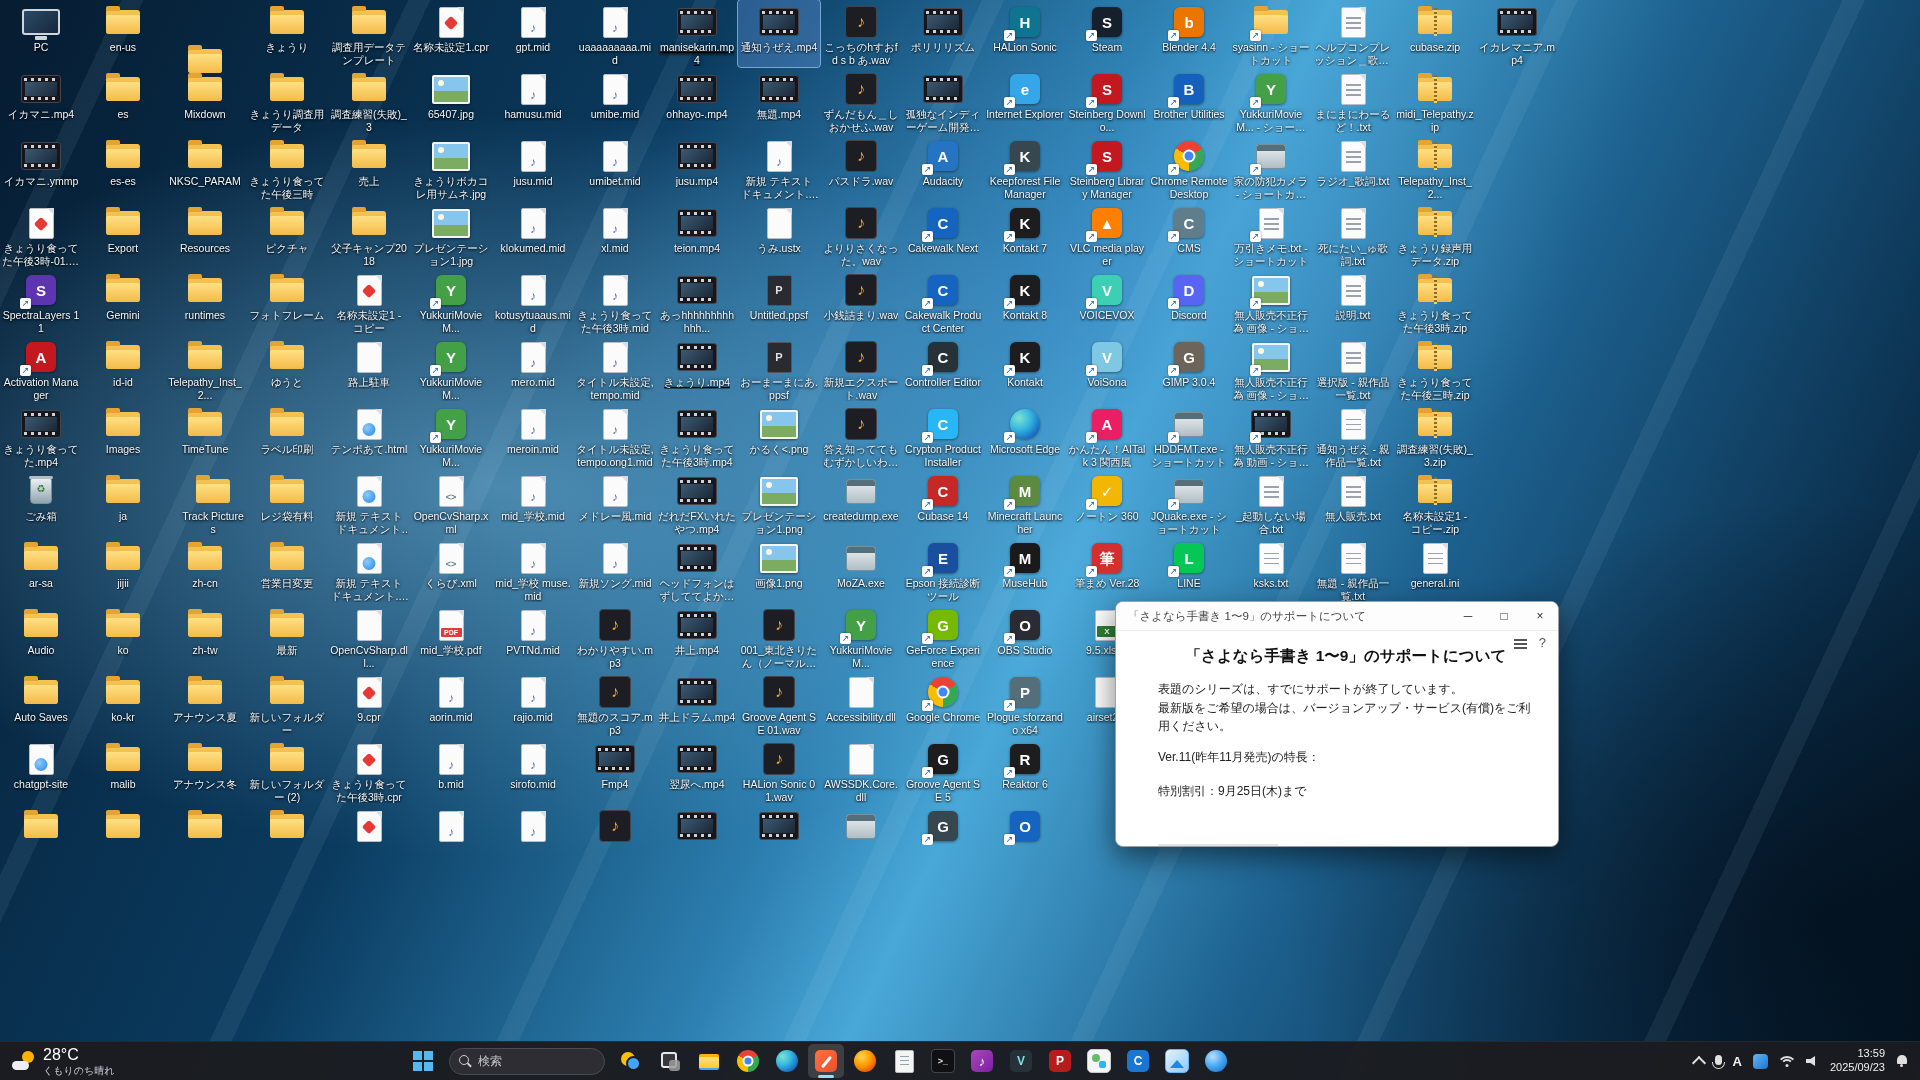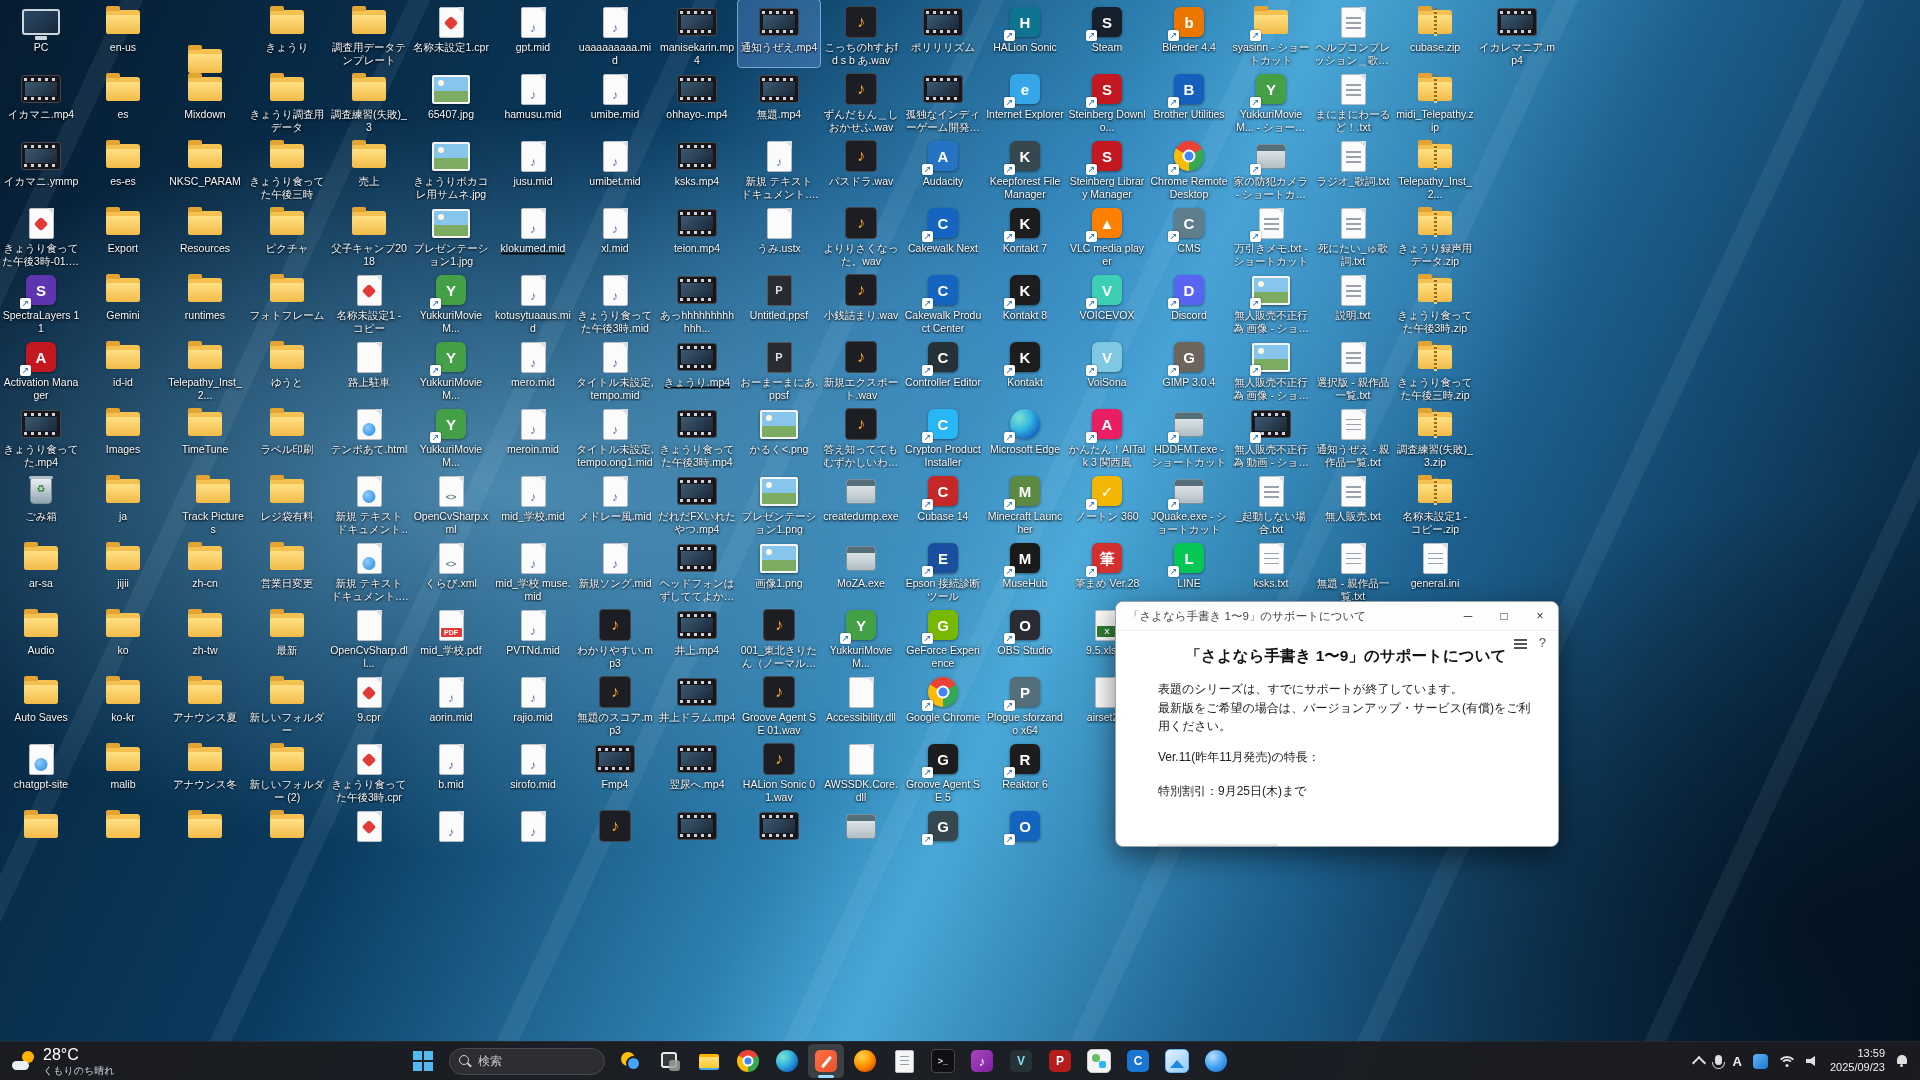--- a/index.html
+++ b/index.html
@@ -257,21 +257,21 @@
         <span class="dic dic-page dic-midi"></span>
       </div>
       <div class="lbl">gpt.mid</div>
     </div>
     <div class="cell" style="grid-area: 1 / 8;">
       <div class="ic">
         <span class="dic dic-page dic-midi"></span>
       </div>
       <div class="lbl">uaaaaaaaaa.mid</div>
     </div>
-    <div class="cell" style="grid-area: 1 / 9;">
+    <div class="cell" style="grid-area: 1 / 9; text-decoration: underline;">
       <div class="ic">
         <span class="dic dic-video">
           <i class="scr"></i>
         </span>
       </div>
       <div class="lbl">manisekarin.mp4</div>
     </div>
     <div class="cell selected" style="grid-area: 1 / 10;">
       <div class="ic">
         <span class="dic dic-video">
@@ -529,21 +529,21 @@
         <span class="dic dic-page dic-midi"></span>
       </div>
       <div class="lbl">umibet.mid</div>
     </div>
     <div class="cell" style="grid-area: 3 / 9;">
       <div class="ic">
         <span class="dic dic-video">
           <i class="scr"></i>
         </span>
       </div>
-      <div class="lbl">ksks.mp4</div>
+      <div class="lbl">jusu.mp4</div>
     </div>
     <div class="cell" style="grid-area: 3 / 10;">
       <div class="ic">
         <span class="dic dic-page dic-midi"></span>
       </div>
       <div class="lbl">新規 テキスト ドキュメント.musicxml</div>
     </div>
     <div class="cell" style="grid-area: 3 / 11;">
       <div class="ic">
         <span class="dic dic-audio"></span>
@@ -634,21 +634,21 @@
         <span class="dic dic-folder"></span>
       </div>
       <div class="lbl">父子キャンプ2018</div>
     </div>
     <div class="cell" style="grid-area: 4 / 6;">
       <div class="ic">
         <span class="dic dic-image"></span>
       </div>
       <div class="lbl">プレゼンテーション1.jpg</div>
     </div>
-    <div class="cell" style="grid-area: 4 / 7; text-decoration: underline;">
+    <div class="cell" style="grid-area: 4 / 7;">
       <div class="ic">
         <span class="dic dic-page dic-midi"></span>
       </div>
       <div class="lbl">klokumed.mid</div>
     </div>
     <div class="cell" style="grid-area: 4 / 8;">
       <div class="ic">
         <span class="dic dic-page dic-midi"></span>
       </div>
       <div class="lbl">xl.mid</div>

